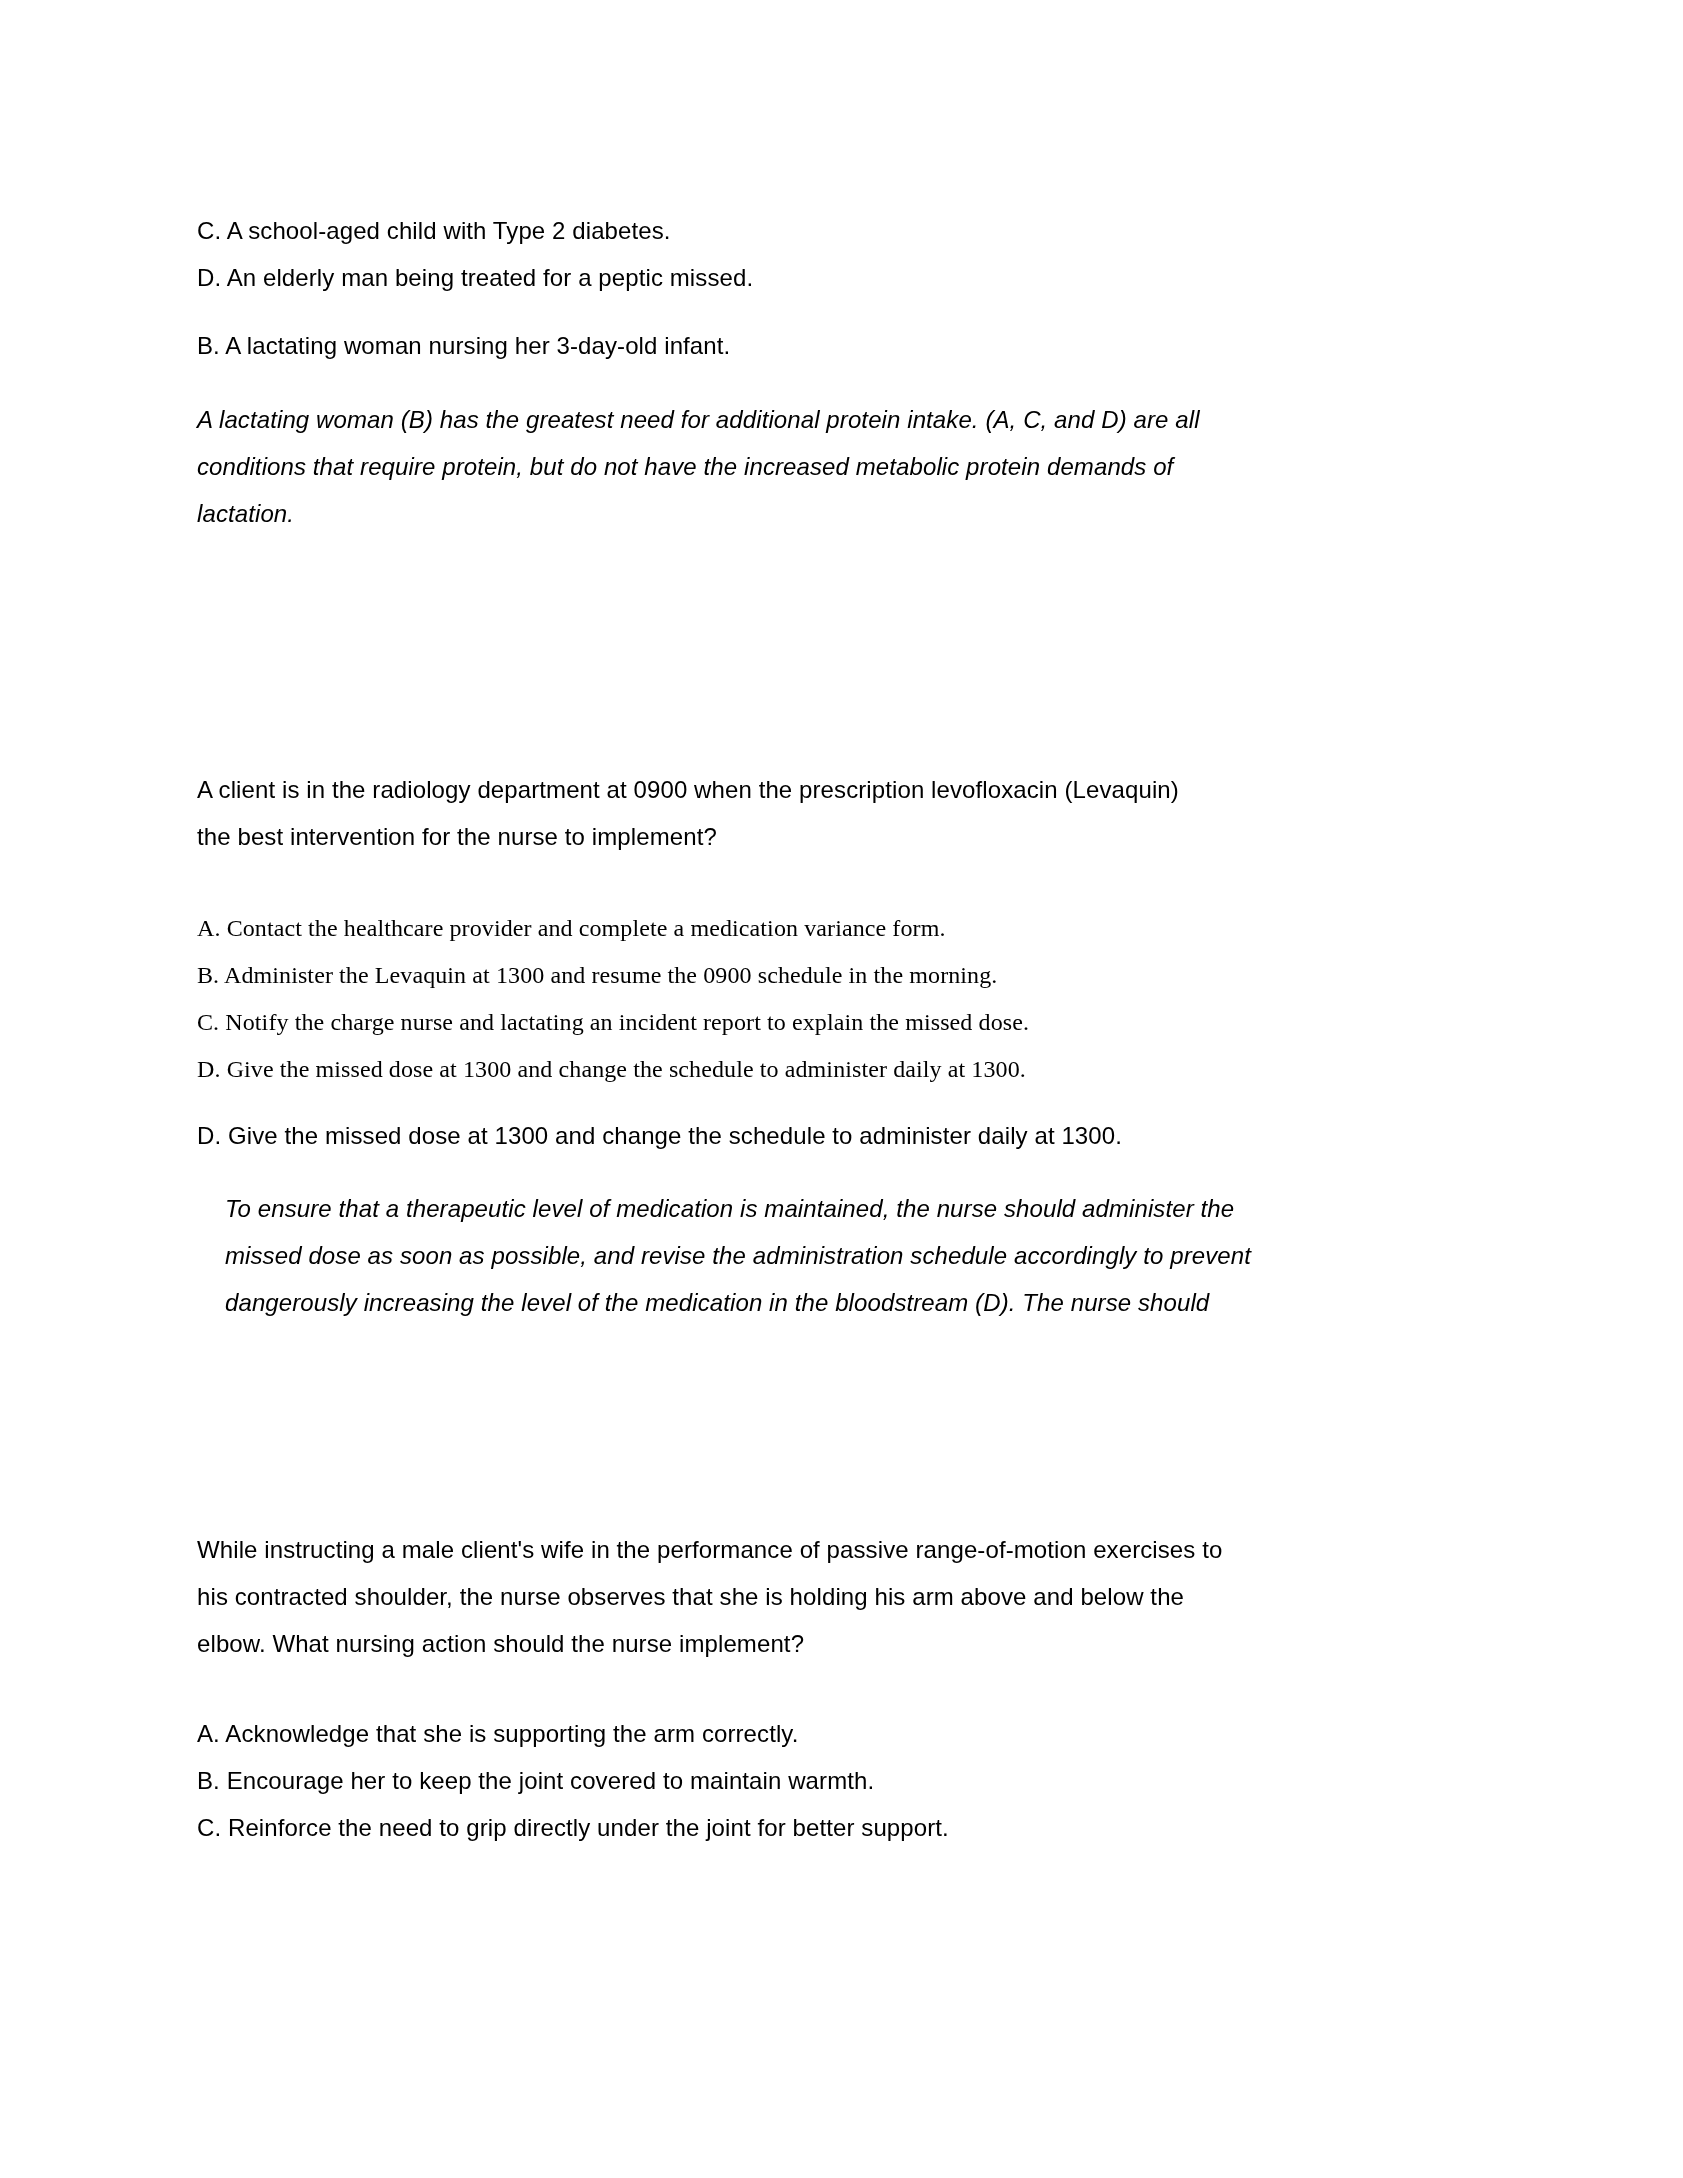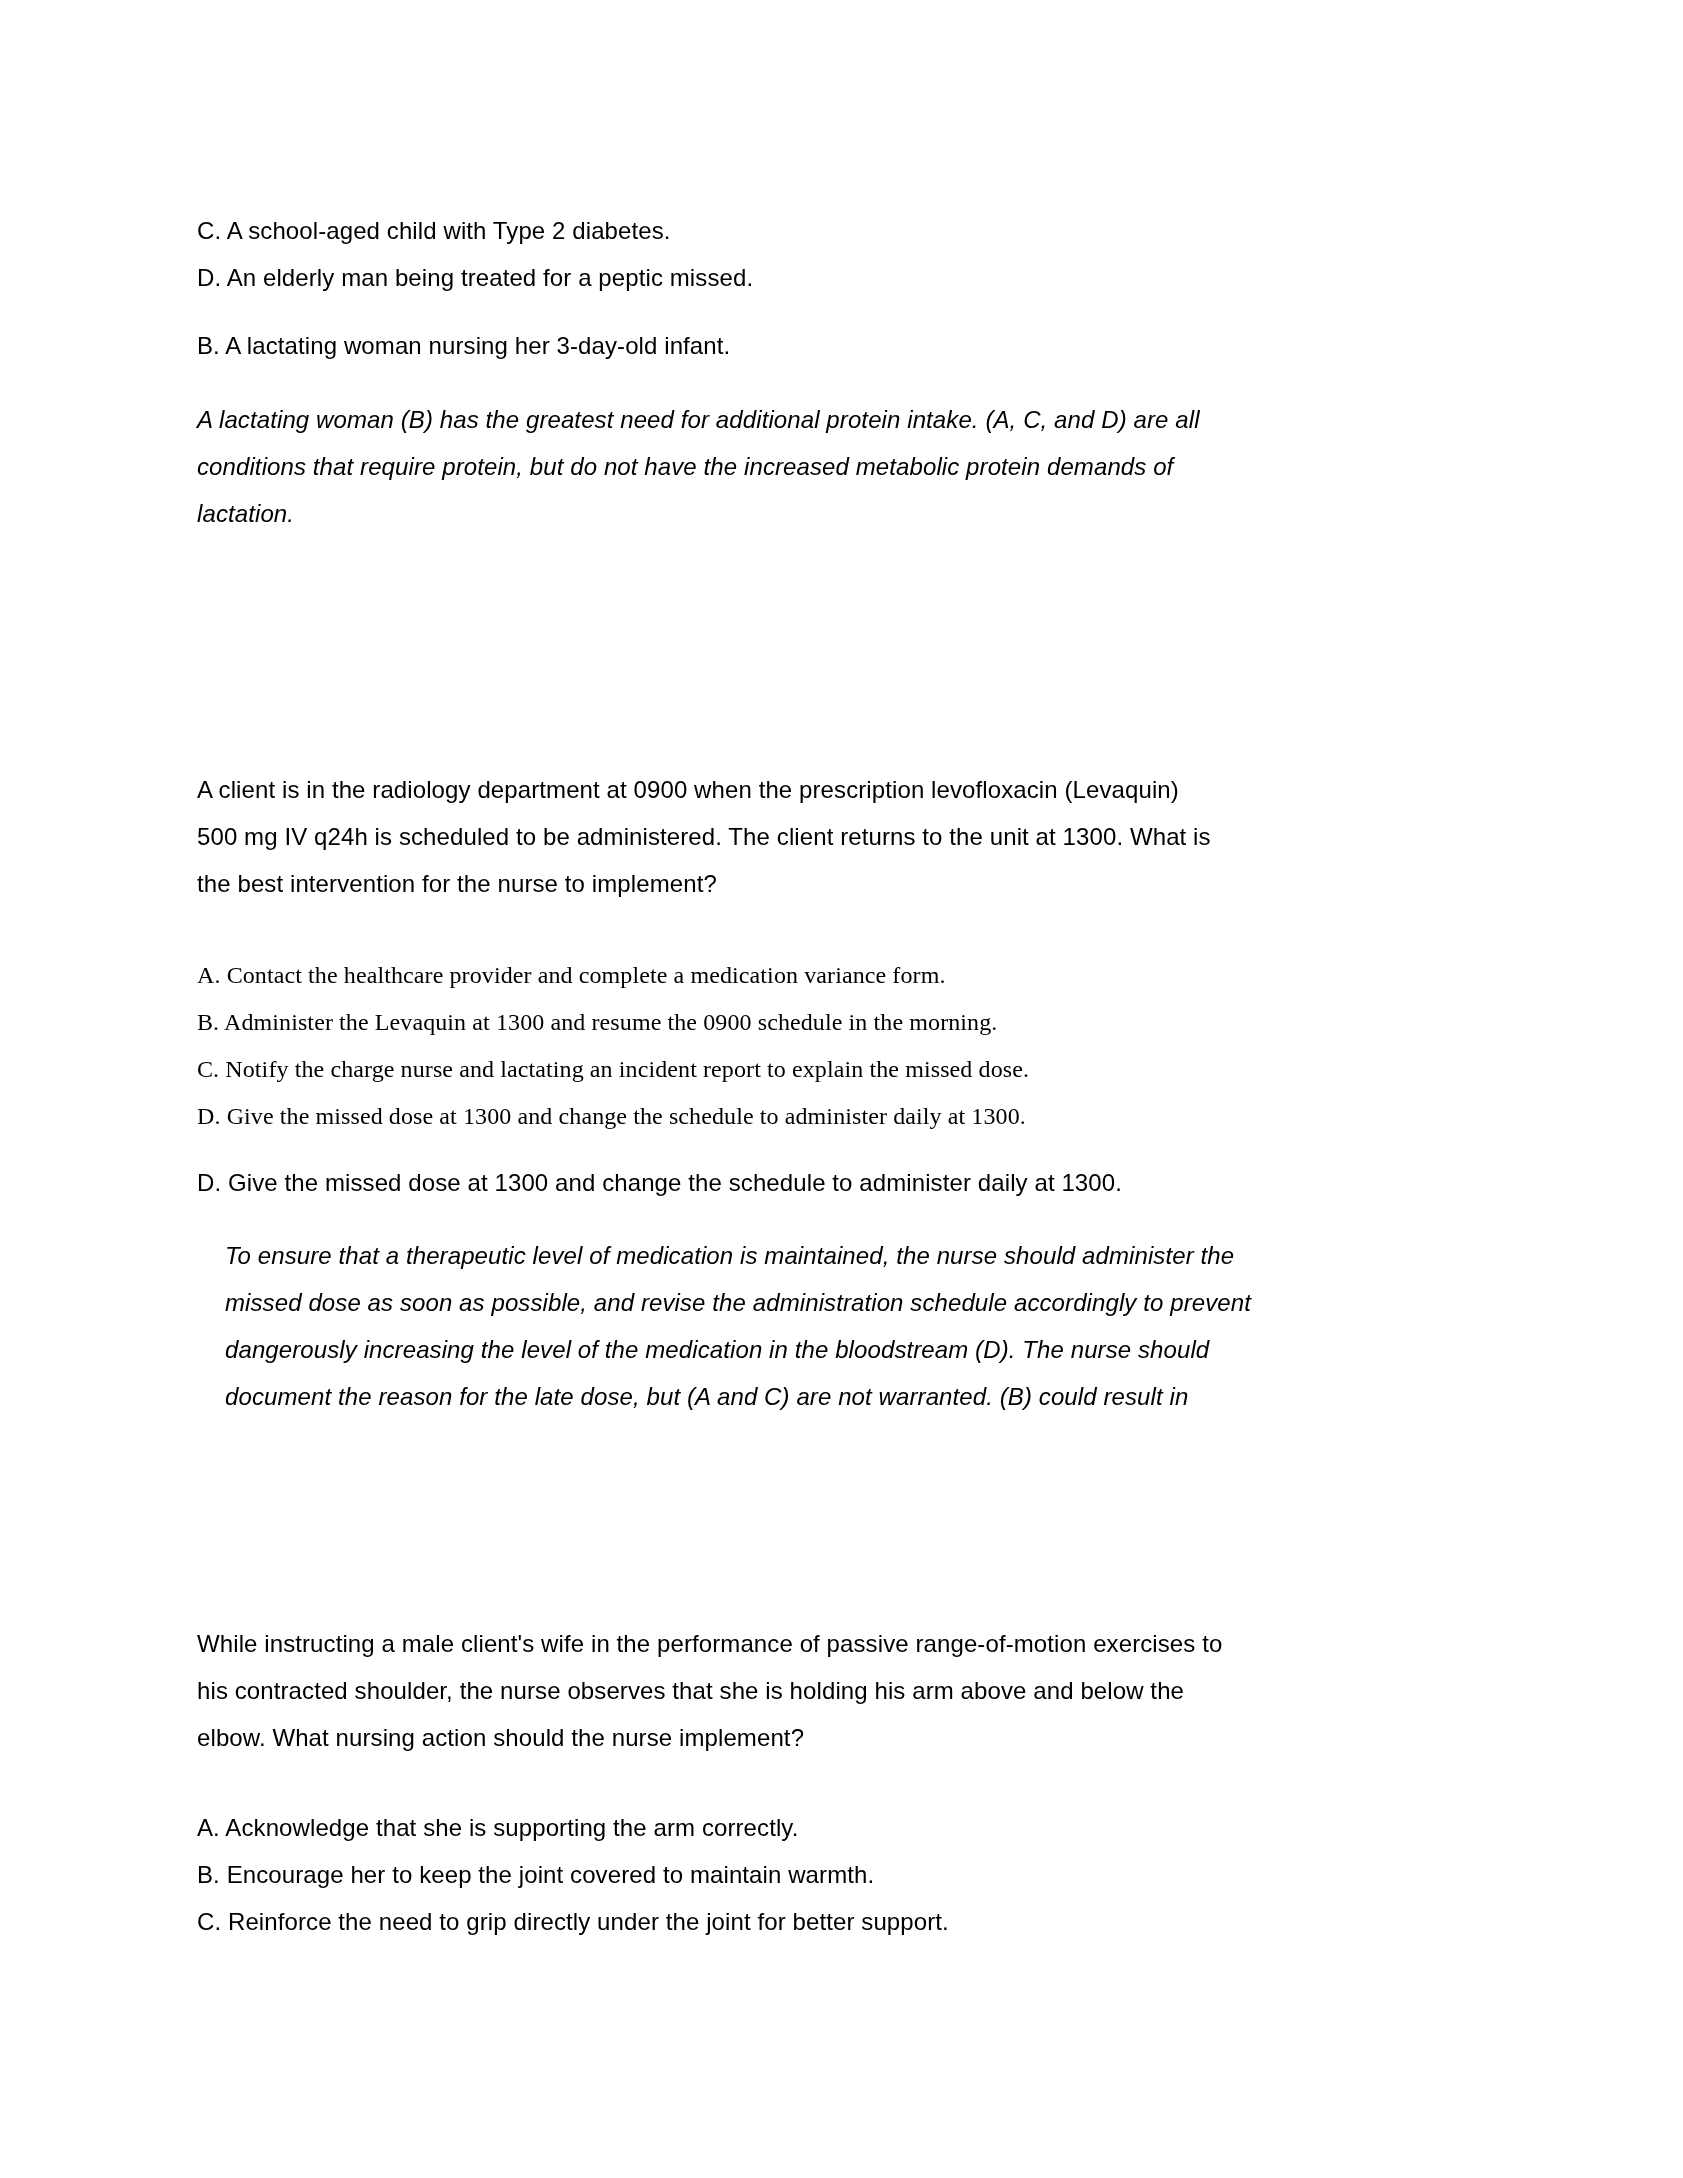--- a/index.html
+++ b/index.html
@@ -57,40 +57,38 @@
   </div>
 
   <div class="para p3 italic">
     <div class="line">A lactating woman (B) has the greatest need for additional protein intake. (A, C, and D) are all</div>
     <div class="line">conditions that require protein, but do not have the increased metabolic protein demands of</div>
     <div class="line">lactation.</div>
   </div>
 
   <div class="para p4">
     <div class="line">A client is in the radiology department at 0900 when the prescription levofloxacin (Levaquin)</div>
-    <div class="line">500 mg IV q24h is scheduled to be administered. The client returns to the unit at 1300. What is</div>
     <div class="line">the best intervention for the nurse to implement?</div>
   </div>
 
   <div class="para p5">
     <div class="line">A. Contact the healthcare provider and complete a medication variance form.</div>
     <div class="line">B. Administer the Levaquin at 1300 and resume the 0900 schedule in the morning.</div>
     <div class="line">C. Notify the charge nurse and lactating an incident report to explain the missed dose.</div>
     <div class="line">D. Give the missed dose at 1300 and change the schedule to administer daily at 1300.</div>
   </div>
 
   <div class="para p6">
     <div class="line">D. Give the missed dose at 1300 and change the schedule to administer daily at 1300.</div>
   </div>
 
   <div class="para p7 italic">
     <div class="line">To ensure that a therapeutic level of medication is maintained, the nurse should administer the</div>
     <div class="line">missed dose as soon as possible, and revise the administration schedule accordingly to prevent</div>
     <div class="line">dangerously increasing the level of the medication in the bloodstream (D). The nurse should</div>
-    <div class="line">document the reason for the late dose, but (A and C) are not warranted. (B) could result in</div>
   </div>
 
   <div class="para p8">
     <div class="line">While instructing a male client's wife in the performance of passive range-of-motion exercises to</div>
     <div class="line">his contracted shoulder, the nurse observes that she is holding his arm above and below the</div>
     <div class="line">elbow. What nursing action should the nurse implement?</div>
   </div>
 
   <div class="para p9">
     <div class="line">A. Acknowledge that she is supporting the arm correctly.</div>

